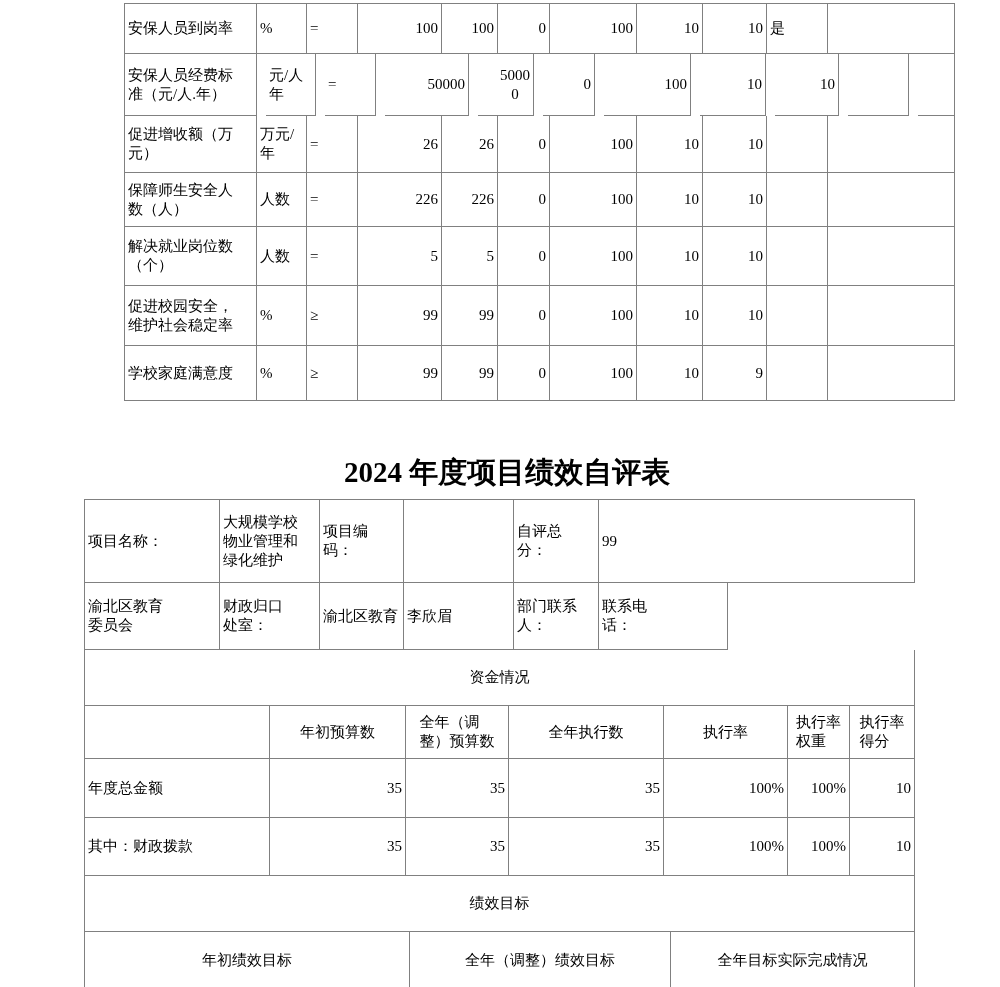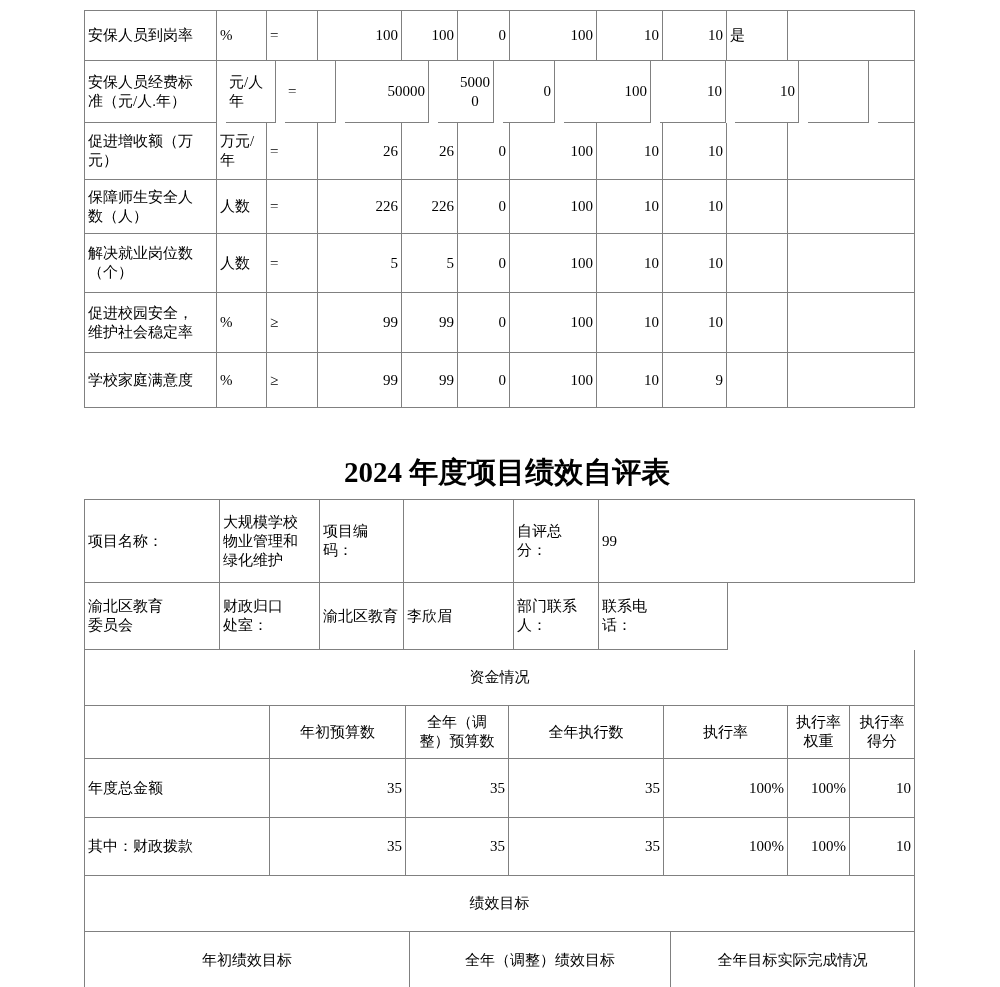--- a/index.html
+++ b/index.html
@@ -9,23 +9,23 @@
     font-family:"Liberation Serif","DejaVu Serif",serif;color:#000000;font-size:15px;line-height:19px;
   }
   .tbl{position:absolute;left:84px;width:831px;border-top:1px solid #808080;border-left:1px solid #808080;box-sizing:border-box;}
   .row{display:grid;}
   .c{
     border-right:1px solid #808080;border-bottom:1px solid #808080;
     display:flex;align-items:center;justify-content:flex-start;
     padding:0 3px;white-space:pre-line;box-sizing:border-box;overflow:hidden;text-align:left;
   }
   .r{justify-content:flex-end;text-align:center;}
-  .m{justify-content:center;text-align:center;}
+  .m{justify-content:center;text-align:left;}
   
-  .tbl-ind{top:10px;}
+  .tbl-ind{top:3px;margin-left:40px;}
   .gi{grid-template-columns:132px 50px 51px 84px 56px 52px 87px 66px 64px 61px 1fr;}
   .tbl-ind .row:nth-child(1){height:50px;}
   .tbl-ind .row:nth-child(2){height:62px;gap:9px;}
   .tbl-ind .row:nth-child(3){height:57px;}
   .tbl-ind .row:nth-child(4){height:54px;}
   .tbl-ind .row:nth-child(5){height:59px;}
   .tbl-ind .row:nth-child(6){height:60px;}
   .tbl-ind .row:nth-child(7){height:55px;}
   
   .doc-title{

